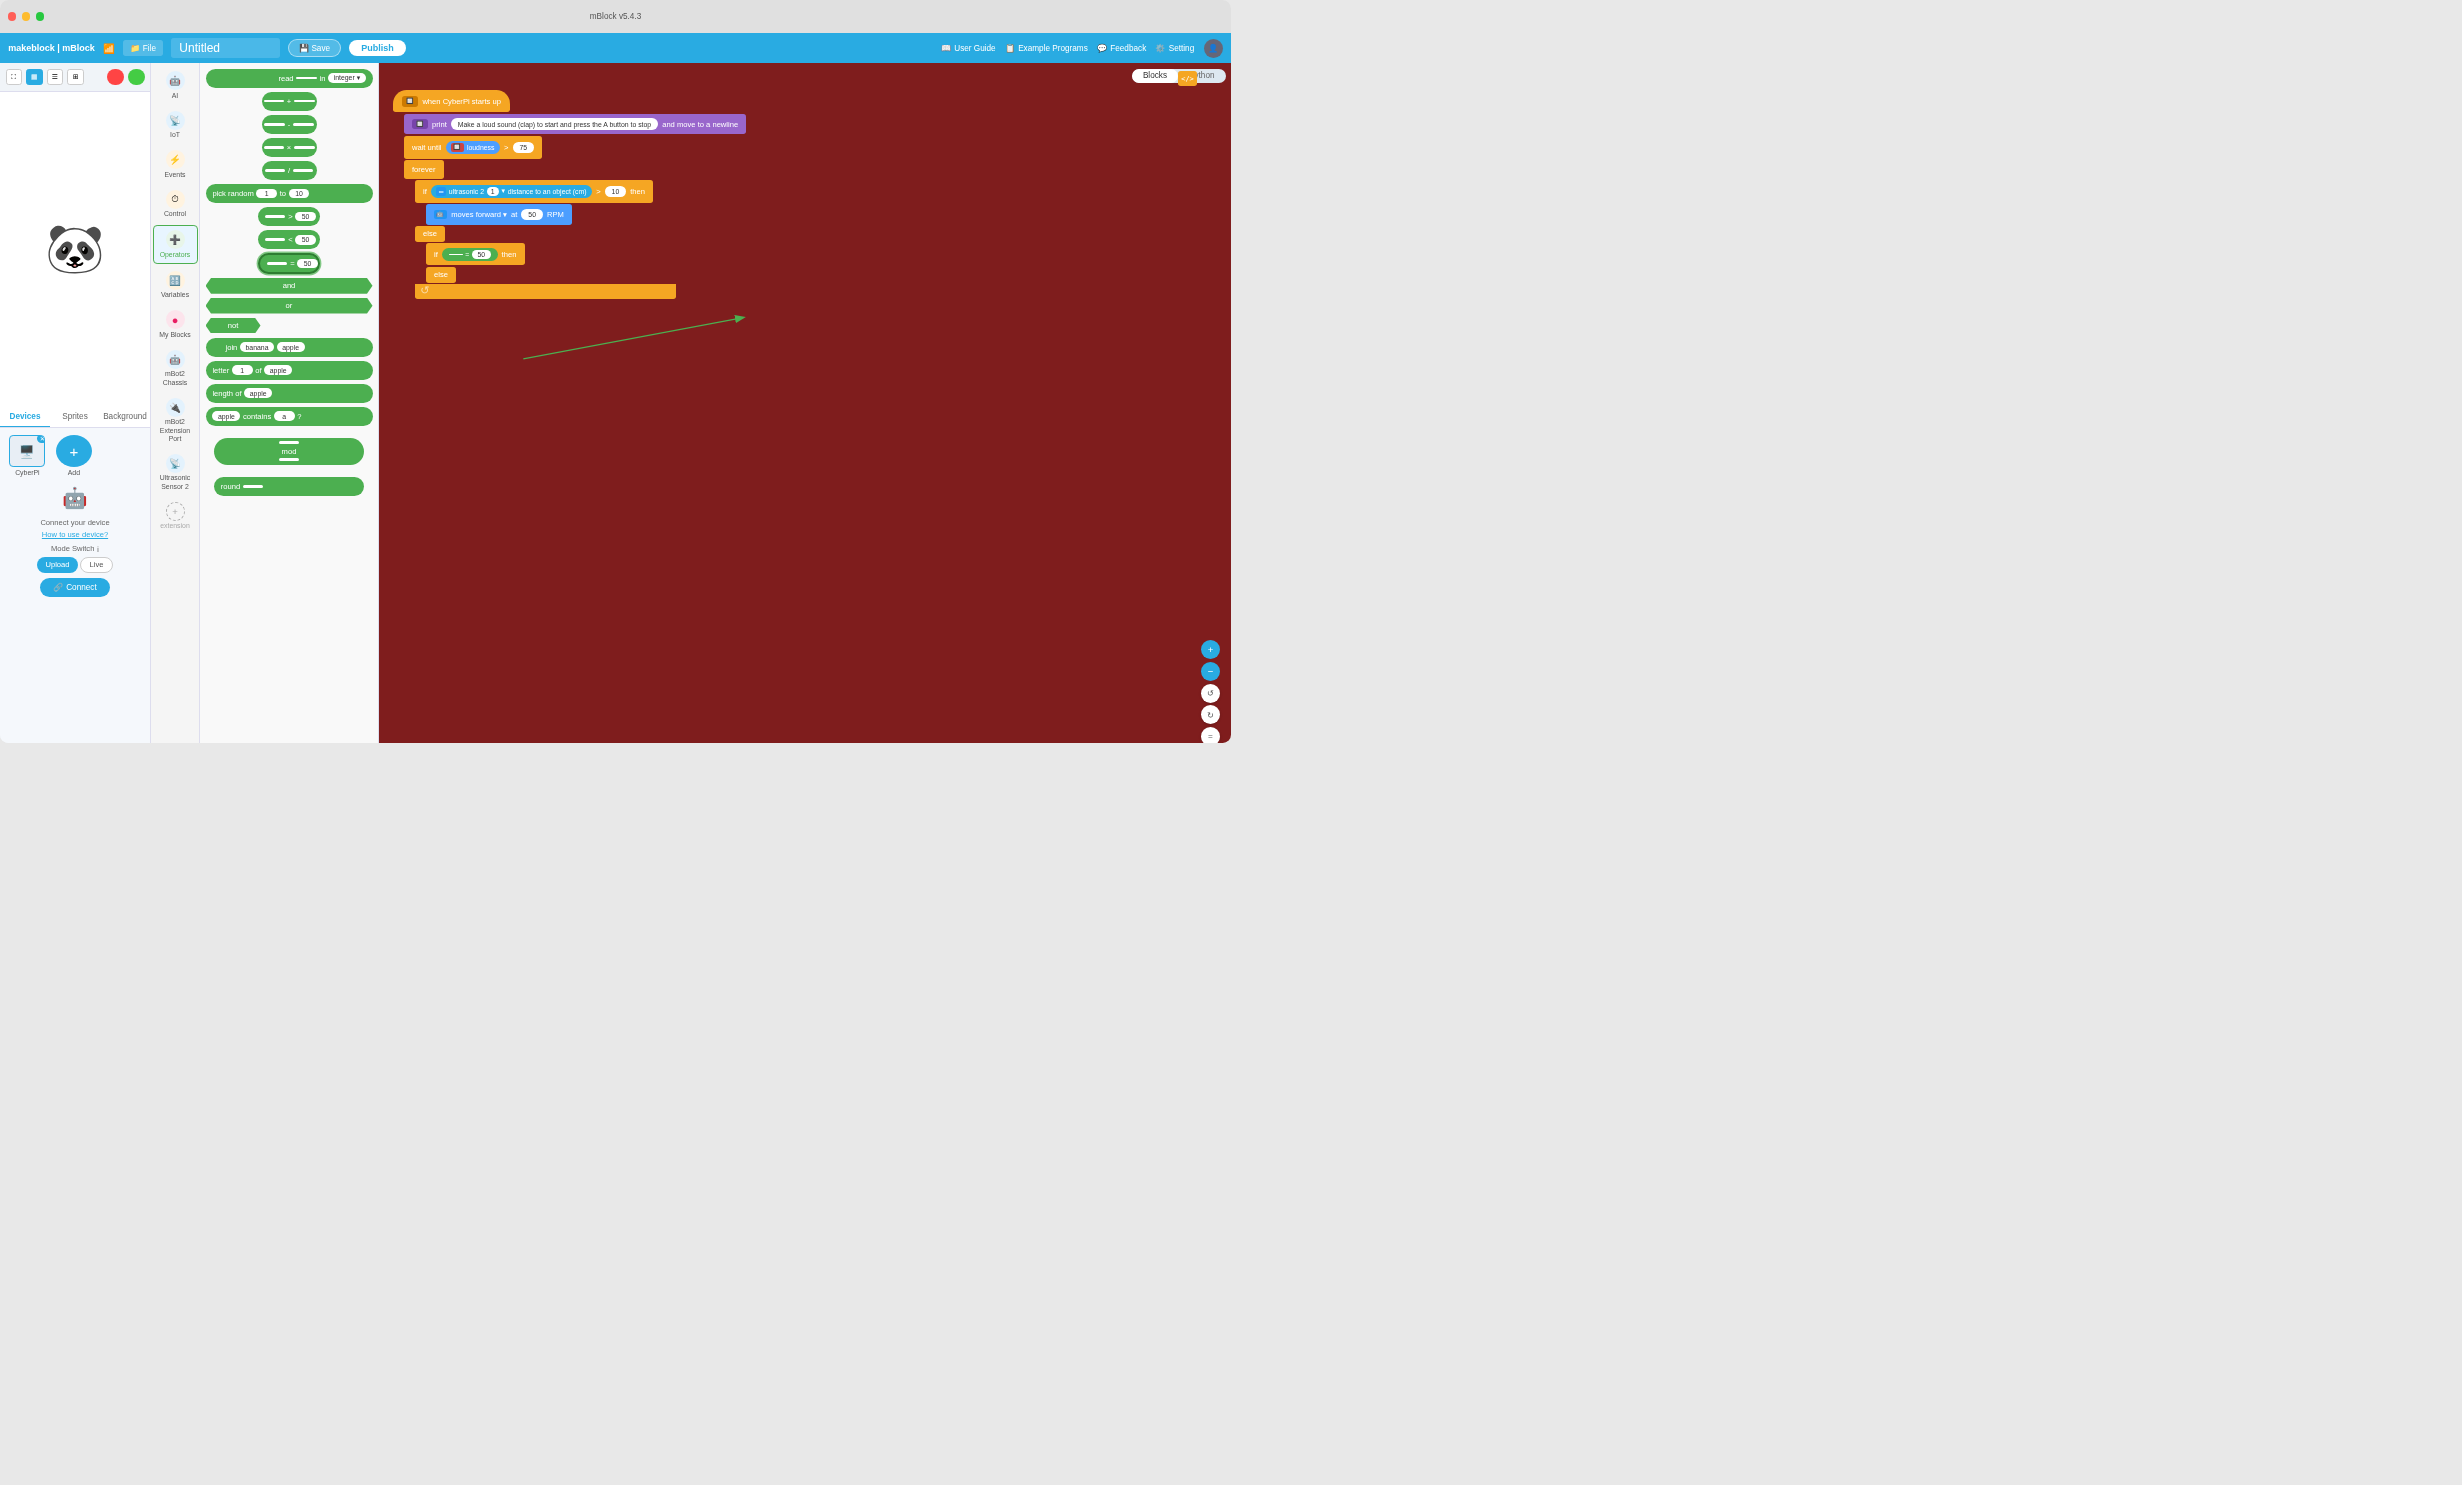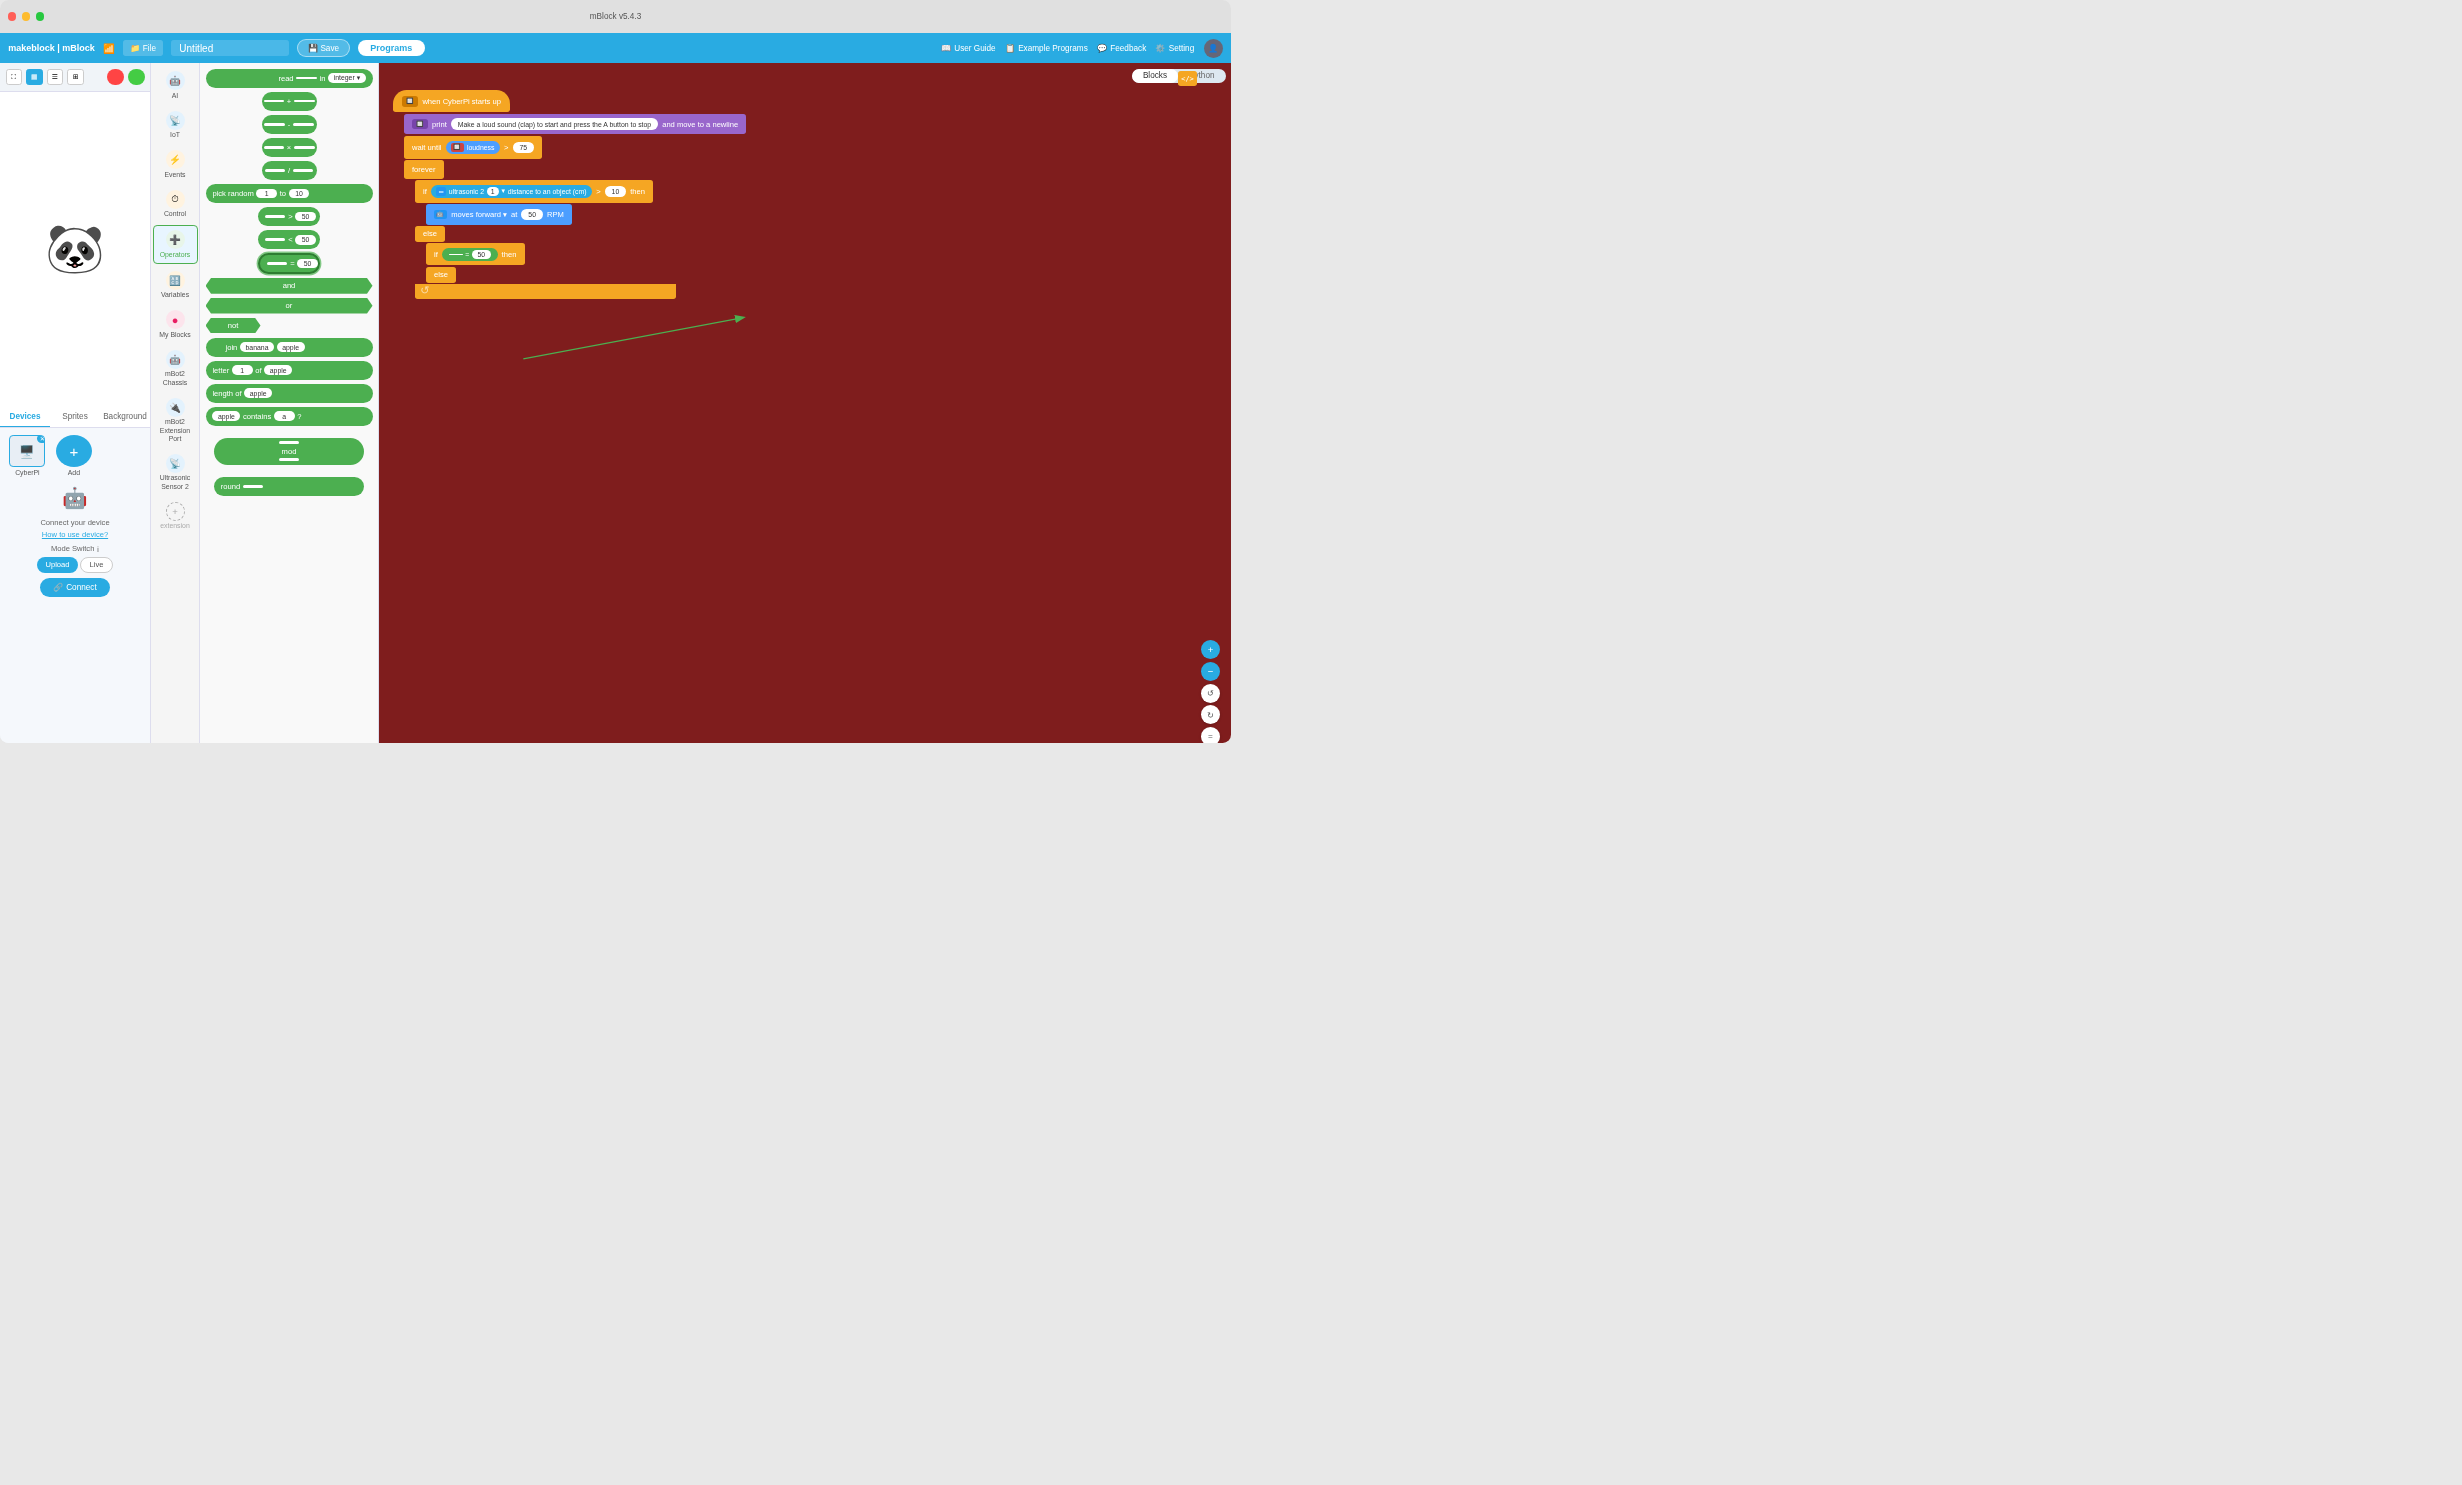--- a/index.html
+++ b/index.html
@@ -11,21 +11,21 @@
     .tb-btn { width: 8.2px; height: 8.2px; border-radius: 50%; }
     .tb-close { background: #ff5f57; }
     .tb-min { background: #febc2e; }
     .tb-max { background: #28c840; }
     .title-bar-title { font-size: 8.2px; color: #555; font-weight: 500; }
     
     
     .header { background: #29abe2; height: 30px; display: flex; align-items: center; padding: 0 8.2px; gap: 8.2px; }
     .brand { color: white; font-size: 9px; font-weight: 600; display: flex; align-items: center; gap: 4.1px; }
     .file-btn { background: rgba(255,255,255,0.2); color: white; border: none; padding: 2.7px 6.9px; border-radius: 2.7px; font-size: 8.2px; cursor: pointer; display: flex; align-items: center; gap: 2.7px; }
-    .title-input { background: #4ab8e8; border: none; color: white; padding: 2.7px 8.2px; border-radius: 2.7px; font-size: 10px; width: 118px; }
+    .title-input { background: #4ab8e8; border: none; color: white; padding: 2.7px 8.2px; border-radius: 2.7px; font-size: 12px; width: 109px; }
     .save-btn { background: rgba(255,255,255,0.2); color: white; border: 0.7px solid rgba(255,255,255,0.5); padding: 2.7px 9.6px; border-radius: 9.6px; font-size: 8.2px; cursor: pointer; }
     .publish-btn { background: white; color: #29abe2; border: none; padding: 3.4px 12.4px; border-radius: 9.6px; font-size: 9px; font-weight: 600; cursor: pointer; }
     .header-right { margin-left: auto; display: flex; align-items: center; gap: 9.6px; }
     .header-right-item { color: white; font-size: 8.2px; cursor: pointer; display: flex; align-items: center; gap: 2.7px; }
     .avatar { width: 19px; height: 19px; border-radius: 50%; background: #555; }
     
     
     .main { display: flex; height: calc(743px - 19px - 30px); }
     
     
@@ -113,21 +113,21 @@
   <button class="file-btn">
     <span>📁</span>
     <span>File</span>
   </button>
   <input class="title-input" value="Untitled" style="">
   <button class="save-btn">
     <span>💾</span>
     <span>Save</span>
   </button>
   <button class="publish-btn">
-    <span>Programs</span>
+    <span>Publish</span>
   </button>
   <div class="header-right">
     <div class="header-right-item">
       <span>📖</span>
       <span>User Guide</span>
     </div>
     <div class="header-right-item">
       <span>📋</span>
       <span>Example Programs</span>
     </div>

